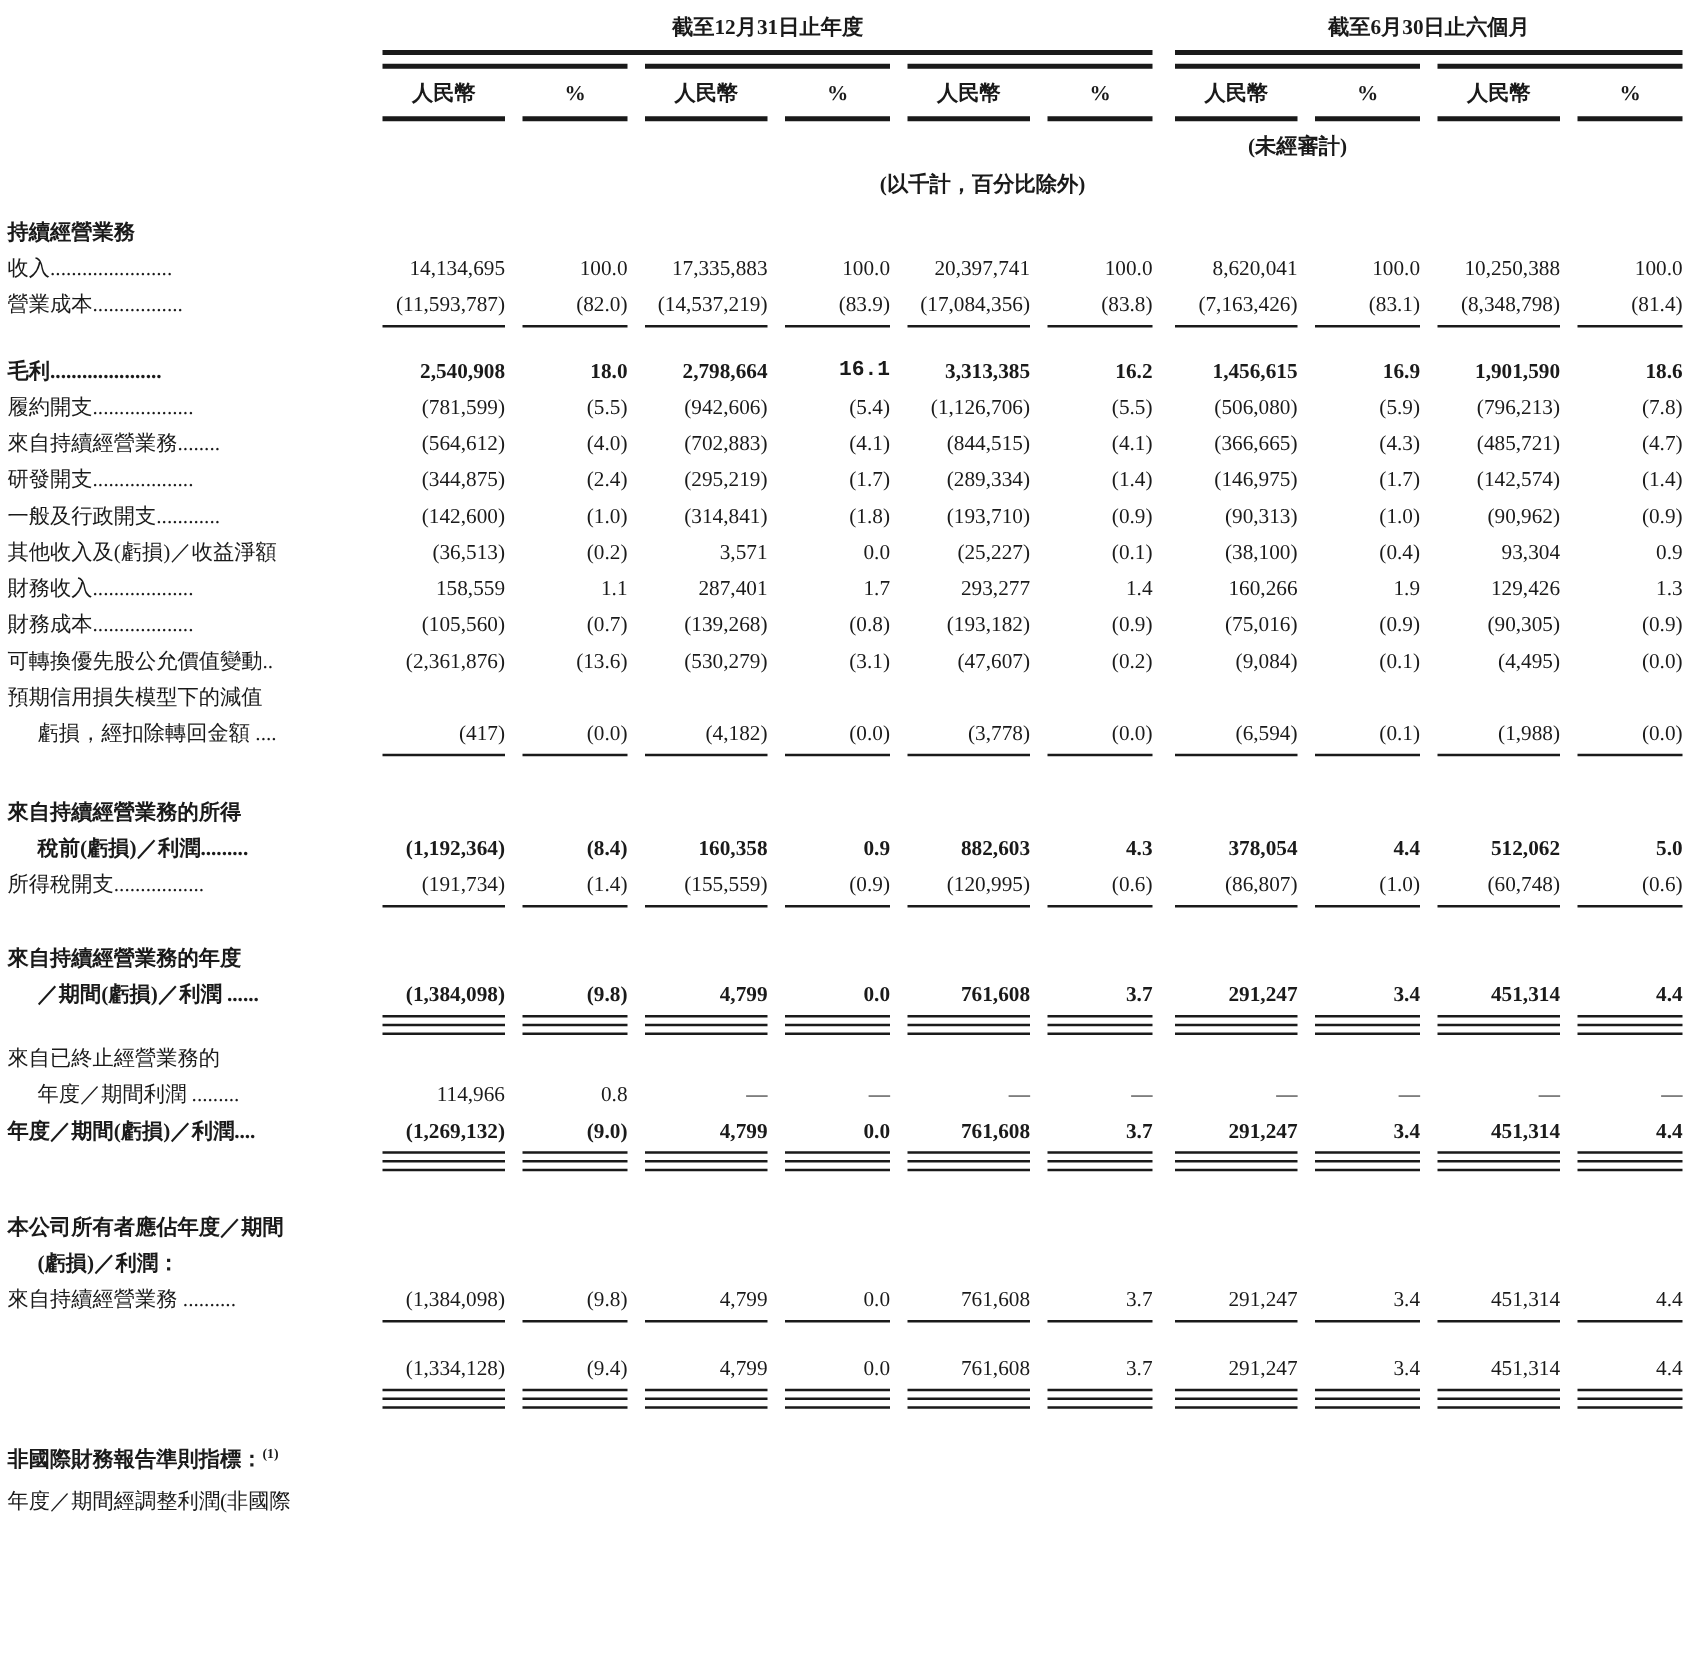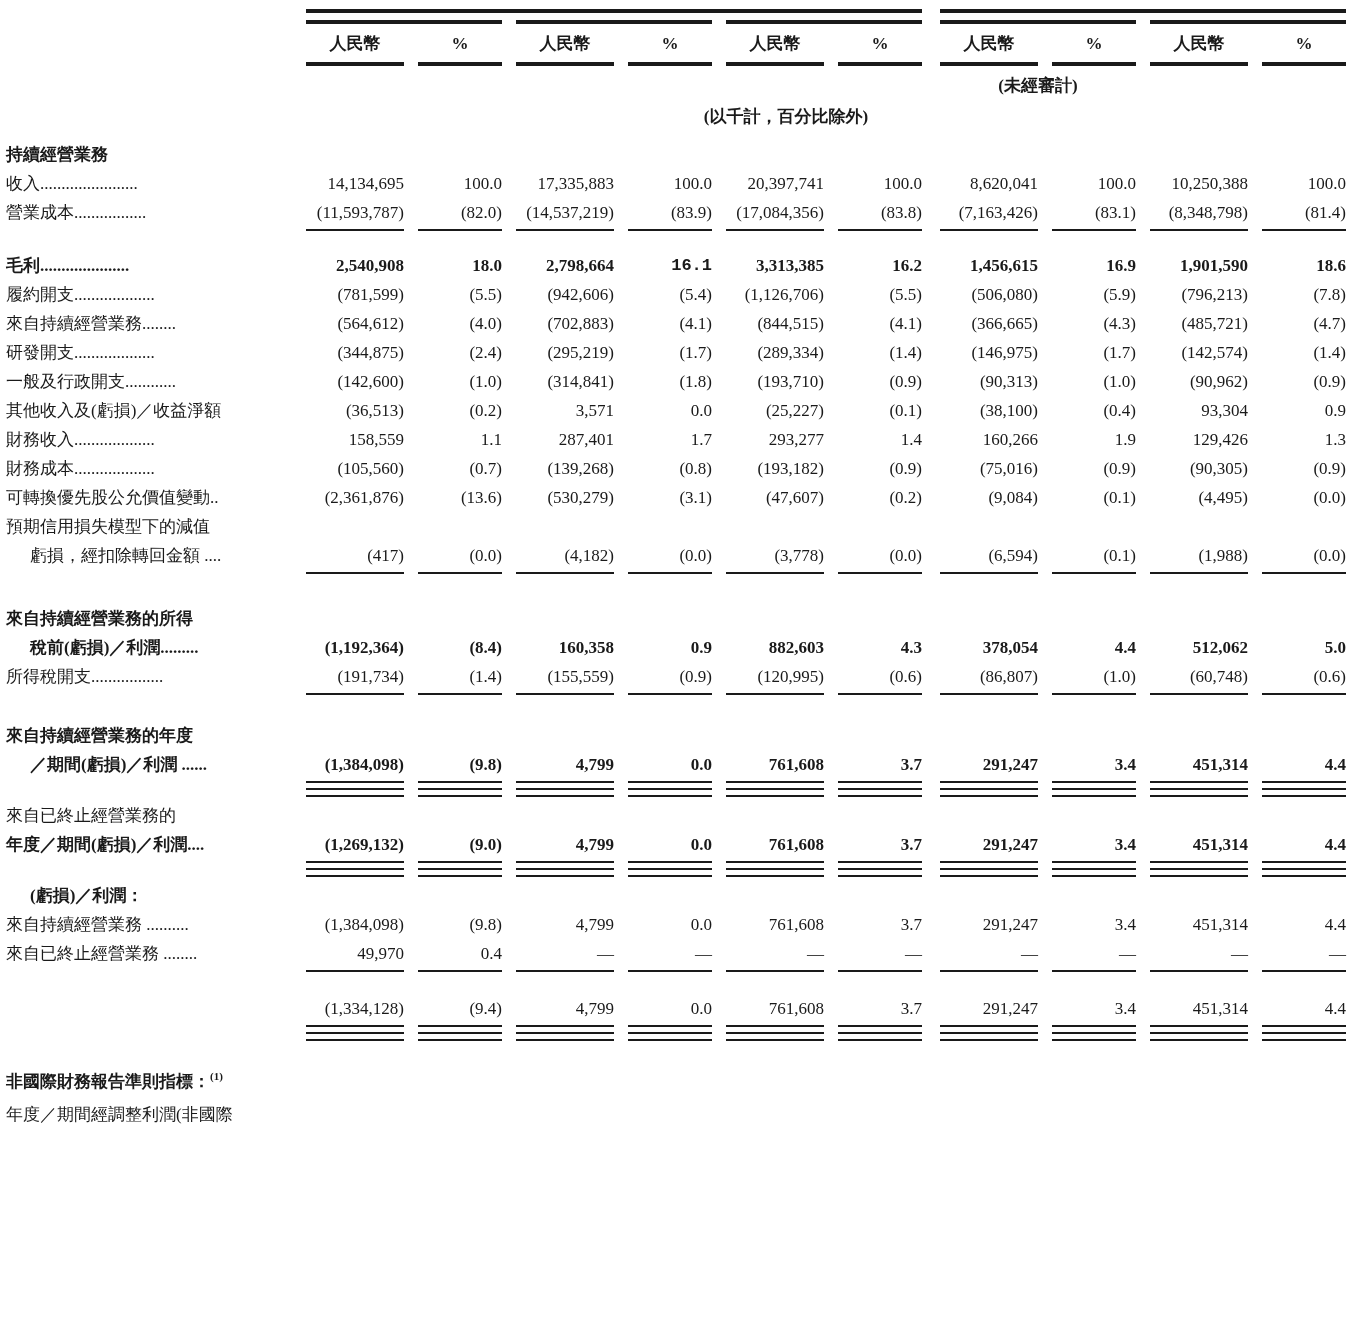--- a/index.html
+++ b/index.html
@@ -54,20 +54,26 @@
       <col style="width:18px">
     <col style="width:98px">
       <col style="width:14px">
       <col style="width:84px">
       <col style="width:14px">
     <col style="width:98px">
       <col style="width:14px">
       <col style="width:84px">
   </colgroup>
   <tbody id="thead-rows">
+    <tr class="headrow">
+      <td class="lab"></td>
+      <td colspan="11" class="c hd">截至12月31日止年度</td>
+      <td></td>
+      <td colspan="7" class="c hd">截至6月30日止六個月</td>
+    </tr>
     <tr class="hrule">
       <td></td>
       <td colspan="11">
           <div class="thickline"></div>
         </td>
       <td></td>
       <td colspan="7">
           <div class="thickline"></div>
         </td>
     </tr>
@@ -688,20 +694,42 @@
         <td class="g"></td>
         <td class="rv">
           <div class="sline"></div>
           <div class="dline"></div>
         </td>
       </tr>
       <tr class="line">
         <td class="lab" colspan="20">來自已終止經營業務的</td>
       </tr>
       <tr class="line">
+        <td class="lab ind">年度／期間利潤 .........</td>
+        <td class="v">114,966</td>
+        <td class="g"></td>
+        <td class="v">0.8</td>
+        <td class="g"></td>
+        <td class="v">—</td>
+        <td class="g"></td>
+        <td class="v">—</td>
+        <td class="g"></td>
+        <td class="v">—</td>
+        <td class="g"></td>
+        <td class="v">—</td>
+        <td class="g"></td>
+        <td class="v">—</td>
+        <td class="g"></td>
+        <td class="v">—</td>
+        <td class="g"></td>
+        <td class="v">—</td>
+        <td class="g"></td>
+        <td class="v">—</td>
+      </tr>
+      <tr class="line">
         <td class="lab b">年度／期間(虧損)／利潤....</td>
         <td class="v b">(1,269,132)</td>
         <td class="g"></td>
         <td class="v b">(9.0)</td>
         <td class="g"></td>
         <td class="v b">4,799</td>
         <td class="g"></td>
         <td class="v b">0.0</td>
         <td class="g"></td>
         <td class="v b">761,608</td>
@@ -762,20 +790,23 @@
           <div class="sline"></div>
           <div class="dline"></div>
         </td>
         <td class="g"></td>
         <td class="rv">
           <div class="sline"></div>
           <div class="dline"></div>
         </td>
       </tr>
       <tr class="line">
+        <td class="lab b" colspan="20" style="padding-top: 26px;">本公司所有者應佔年度／期間</td>
+      </tr>
+      <tr class="line">
         <td class="lab b ind">(虧損)／利潤：</td>
         <td class="v"></td>
         <td class="g"></td>
         <td class="v"></td>
         <td class="g"></td>
         <td class="v"></td>
         <td class="g"></td>
         <td class="v"></td>
         <td class="g"></td>
         <td class="v"></td>
@@ -804,42 +835,20 @@
         <td class="g"></td>
         <td class="v">3.7</td>
         <td class="g"></td>
         <td class="v">291,247</td>
         <td class="g"></td>
         <td class="v">3.4</td>
         <td class="g"></td>
         <td class="v">451,314</td>
         <td class="g"></td>
         <td class="v">4.4</td>
-      </tr>
-      <tr class="line">
-        <td class="lab">來自已終止經營業務 ........</td>
-        <td class="v">49,970</td>
-        <td class="g"></td>
-        <td class="v">0.4</td>
-        <td class="g"></td>
-        <td class="v">—</td>
-        <td class="g"></td>
-        <td class="v">—</td>
-        <td class="g"></td>
-        <td class="v">—</td>
-        <td class="g"></td>
-        <td class="v">—</td>
-        <td class="g"></td>
-        <td class="v">—</td>
-        <td class="g"></td>
-        <td class="v">—</td>
-        <td class="g"></td>
-        <td class="v">—</td>
-        <td class="g"></td>
-        <td class="v">—</td>
       </tr>
       <tr class="rulerow">
         <td></td>
         <td class="rv">
           <div class="sline"></div>
         </td>
         <td class="g"></td>
         <td class="rv">
           <div class="sline"></div>
         </td>

